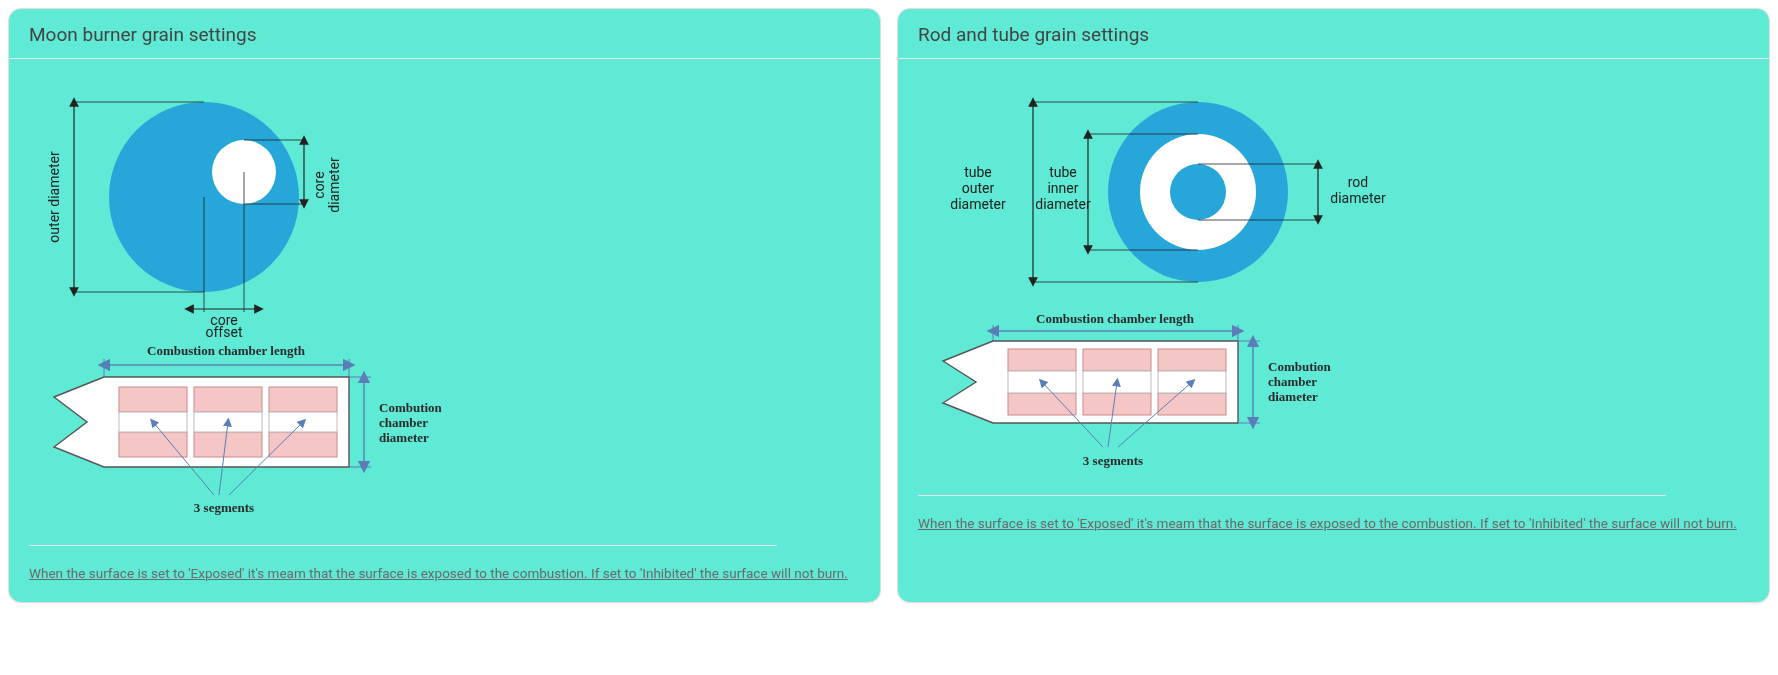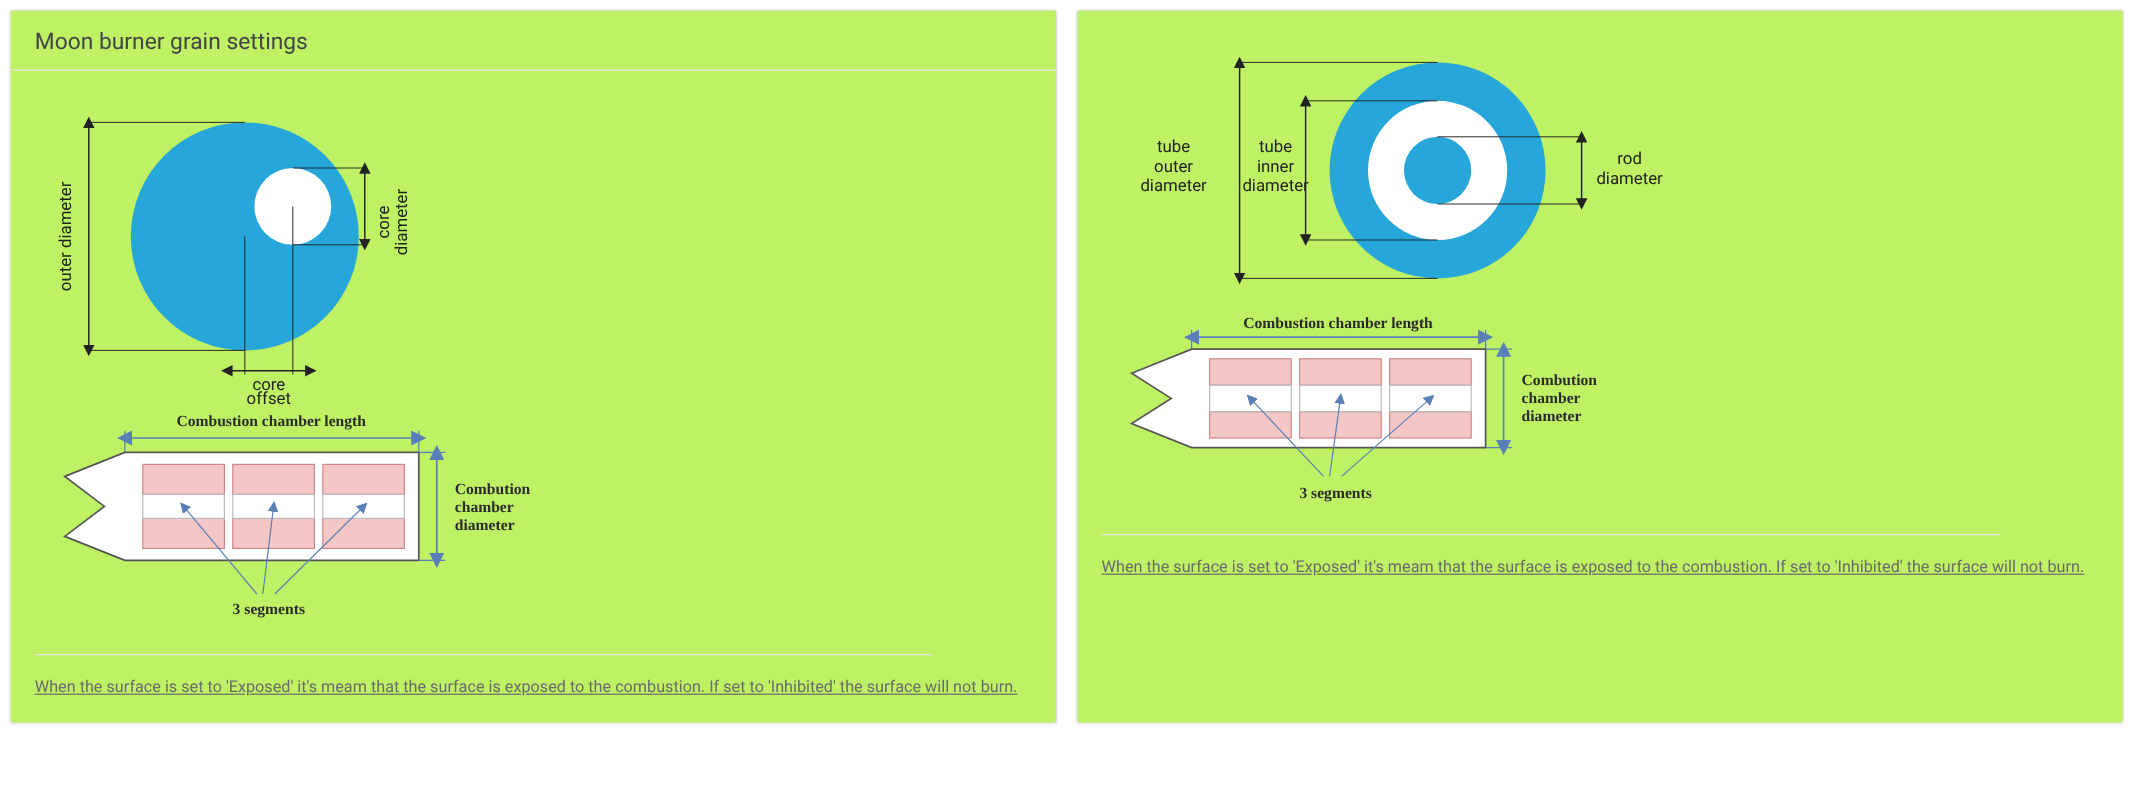--- a/index.html
+++ b/index.html
@@ -12,22 +12,22 @@
   .page {
     display: flex;
     gap: 16px;
     padding: 8px;
     box-sizing: border-box;
     width: 1778px;
   }
   .card {
     flex: 1 1 0;
     border: 1px solid #e0e0e0;
-    border-radius: 3px;
-    background: #bef264;
+    border-radius: 13px;
+    background: #5eead4;
     box-shadow: 0 1px 2px rgba(0,0,0,.05);
     display: flex;
     flex-direction: column;
   }
   .card-header {
     padding: 14px 20px 12px 20px;
     border-bottom: 1px solid #e8e8e8;
     font-size: 19px;
     font-weight: 400;
     color: #444;
@@ -166,20 +166,21 @@
         </svg>
 
         <hr class="sep">
       </div>
 
       <div class="help-text">When the surface is set to 'Exposed' it's meam that the surface is exposed to the combustion. If set to 'Inhibited' the surface will not burn.</div>
     </div>
   </div>
 
   <div class="card">
+    <div class="card-header">Rod and tube grain settings</div>
 
     <div class="card-body">
       <div class="diagram-area">
 
         <svg width="520" height="230" viewBox="0 0 520 230">
           <defs>
             <marker id="arrC" markerWidth="8" markerHeight="8" refX="4" refY="4" orient="auto">
               <path d="M0,0 L8,4 L0,8 z" fill="#222"></path>
             </marker>
             <marker id="arrCb" markerWidth="8" markerHeight="8" refX="4" refY="4" orient="auto">

